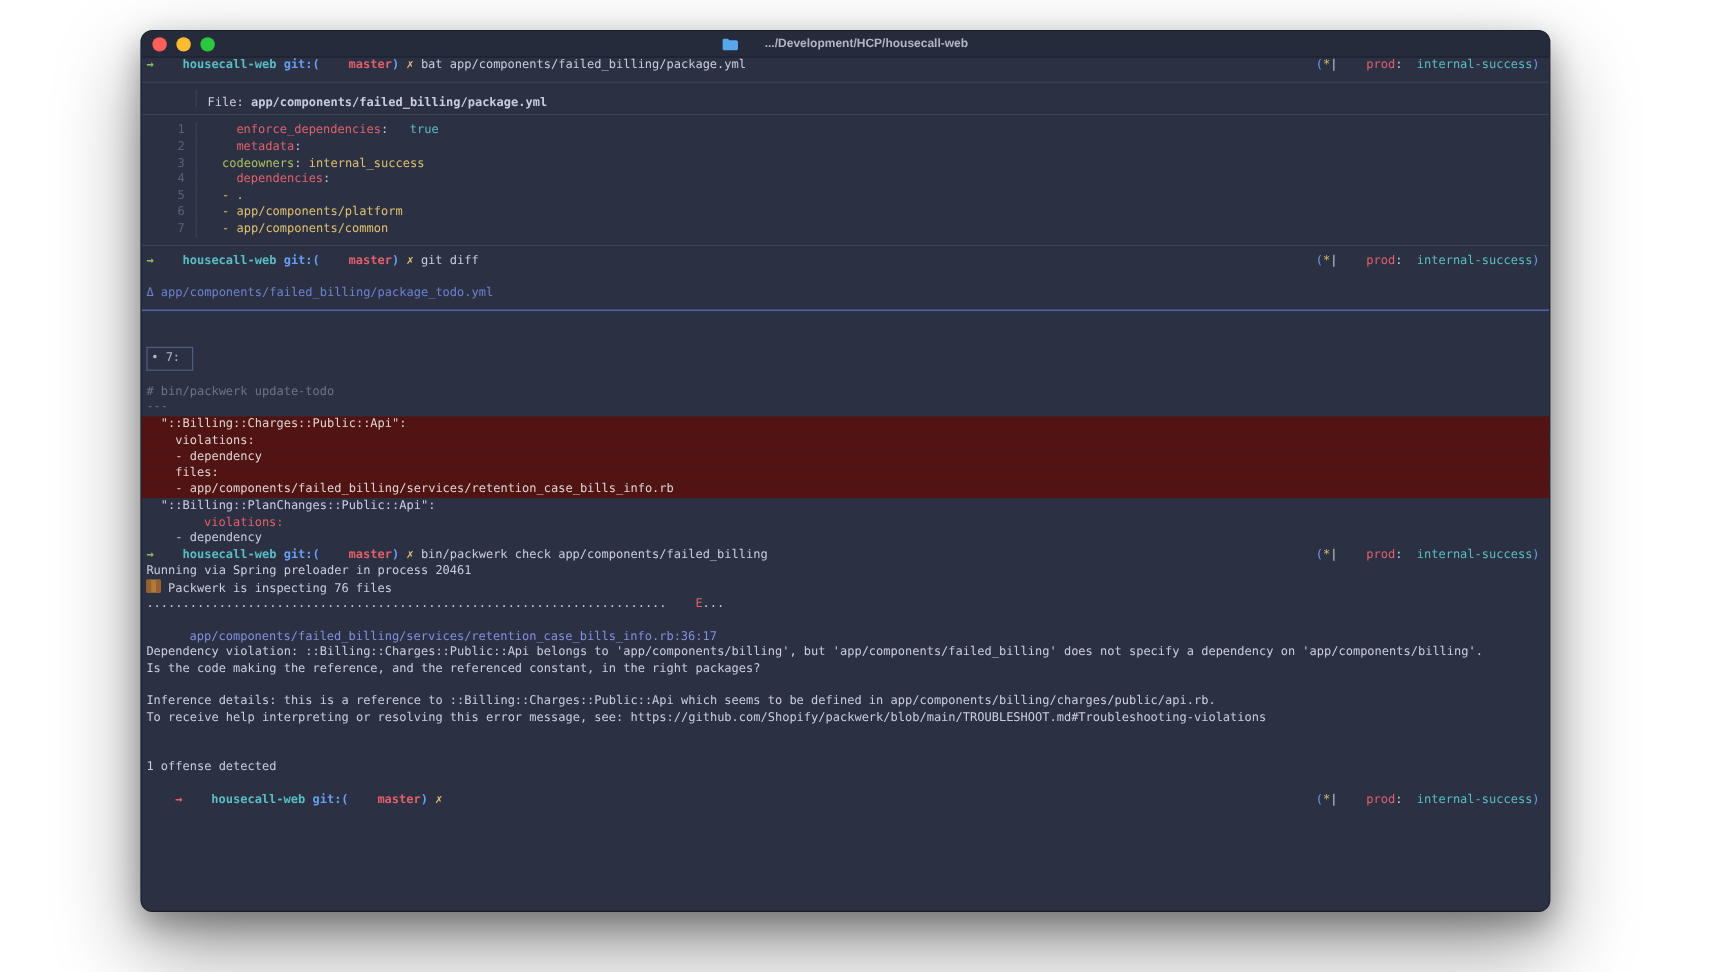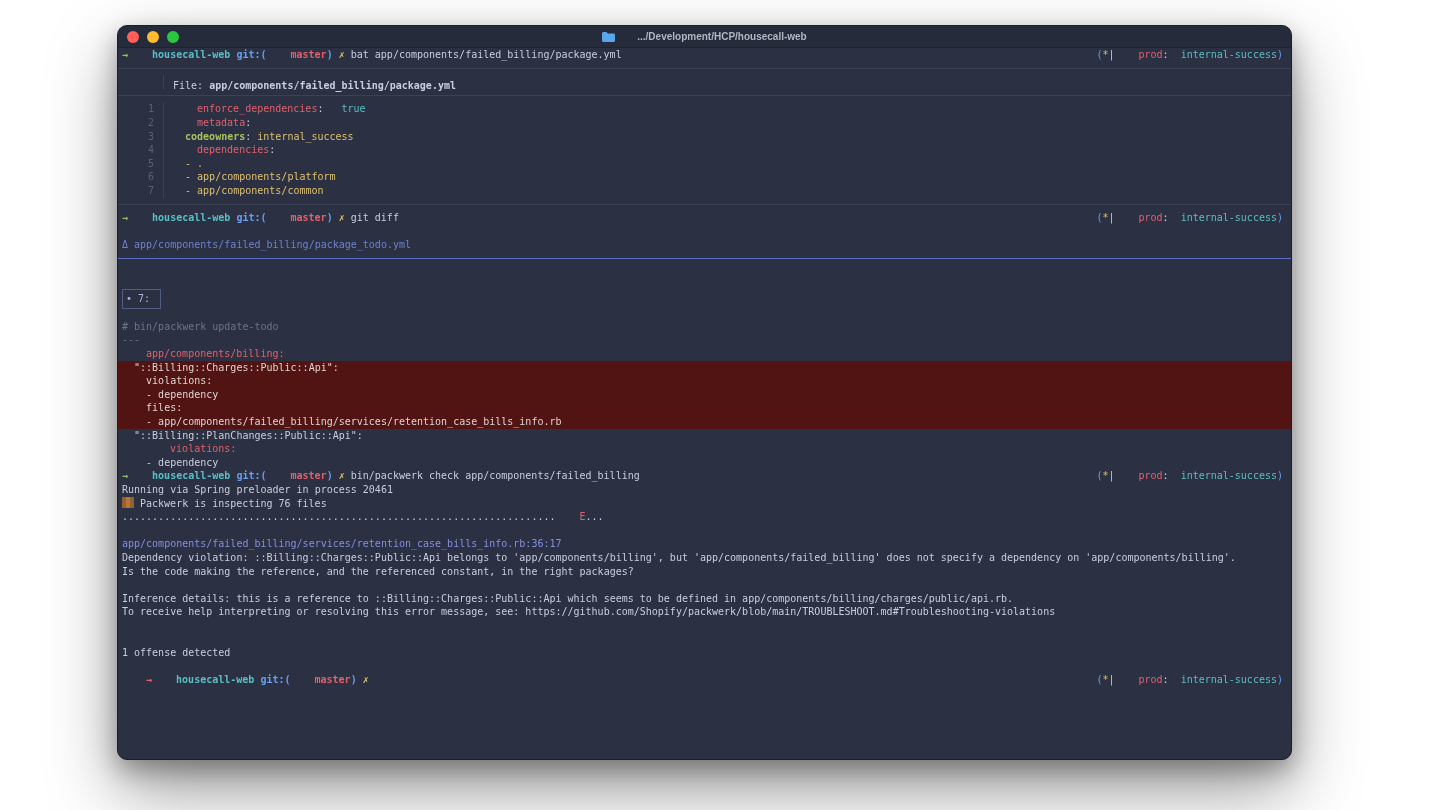--- a/index.html
+++ b/index.html
@@ -41,25 +41,25 @@
   }
   .bg-red { background:#521313; }
   .rprompt { position:absolute; right:8px; top:0; white-space:pre; }
 
   .seg { white-space:pre; }
   .fg { color:#c9cede; }
   .b { font-weight:bold; }
   .red { color:#e2606c;padding-left:24px; }
   .green { color:#8cc05c; }
   .yellow { color:#dfc06e; }
-  .ygreen { color:#a9c25f;font-weight:bold; }
+  .ygreen { color:#a9c25f; }
   .cyan { color:#59bec4;padding-left:12px; }
   .blue { color:#689df0;text-align:center; }
   .dblue { color:#6c82cf; }
-  .lblue { color:#8290e0; }
+  .lblue { color:#8290e0;margin-left:36px; }
   .gray { color:#6d7489; }
   .rfg { color:#ded6d4; }
   .icon-package {
     display:inline-block; width:12px; height:11px; vertical-align:-1px;
     background:#b07a3e; border-radius:1px;
     box-shadow:inset 4px 0 0 #96612c, inset -4px 0 0 #96612c;
   }
 </style>
 </head>
 <body>
@@ -94,21 +94,20 @@
       <div class="line"><span class="gutter">7</span><span class="seg yellow">  - app/components/common</span></div>
       <div class="line rule"></div>
       <div class="line"><span class="seg green b">→</span><span class="seg fg">  </span><span class="seg cyan b">housecall-web</span><span class="seg fg"> </span><span class="seg blue b">git:(</span><span class="seg red b">master</span><span class="seg blue b">)</span><span class="seg fg"> </span><span class="seg yellow b">✗</span><span class="seg fg"> git diff</span><span class="rprompt"><span class="seg blue">(</span><span class="seg yellow">*</span><span class="seg fg">|</span><span class="seg red">prod</span><span class="seg fg">:</span><span class="seg cyan">internal-success</span><span class="seg blue">)</span></span></div>
       <div class="line"></div>
       <div class="line"><span class="seg dblue">Δ app/components/failed_billing/package_todo.yml</span></div>
       <div class="line rule-blue"></div>
       <div class="line"></div>
       <div class="line hunkbox"><span class="hunkbox-inner">• 7:</span></div>
       <div class="line"><span class="seg gray"># bin/packwerk update-todo</span></div>
       <div class="line"><span class="seg gray">---</span></div>
-      <div class="line"><span class="seg red">app/components/billing:</span></div>
       <div class="line bg-red"><span class="seg rfg">  "::Billing::Charges::Public::Api":</span></div>
       <div class="line bg-red"><span class="seg rfg">    violations:</span></div>
       <div class="line bg-red"><span class="seg rfg">    - dependency</span></div>
       <div class="line bg-red"><span class="seg rfg">    files:</span></div>
       <div class="line bg-red"><span class="seg rfg">    - app/components/failed_billing/services/retention_case_bills_info.rb</span></div>
       <div class="line"><span class="seg fg">  "::Billing::PlanChanges::Public::Api":</span></div>
       <div class="line"><span class="seg red">    violations:</span></div>
       <div class="line"><span class="seg fg">    - dependency</span></div>
       <div class="line"><span class="seg green b">→</span><span class="seg fg">  </span><span class="seg cyan b">housecall-web</span><span class="seg fg"> </span><span class="seg blue b">git:(</span><span class="seg red b">master</span><span class="seg blue b">)</span><span class="seg fg"> </span><span class="seg yellow b">✗</span><span class="seg fg"> bin/packwerk check app/components/failed_billing</span><span class="rprompt"><span class="seg blue">(</span><span class="seg yellow">*</span><span class="seg fg">|</span><span class="seg red">prod</span><span class="seg fg">:</span><span class="seg cyan">internal-success</span><span class="seg blue">)</span></span></div>
       <div class="line"><span class="seg fg">Running via Spring preloader in process 20461</span></div>

